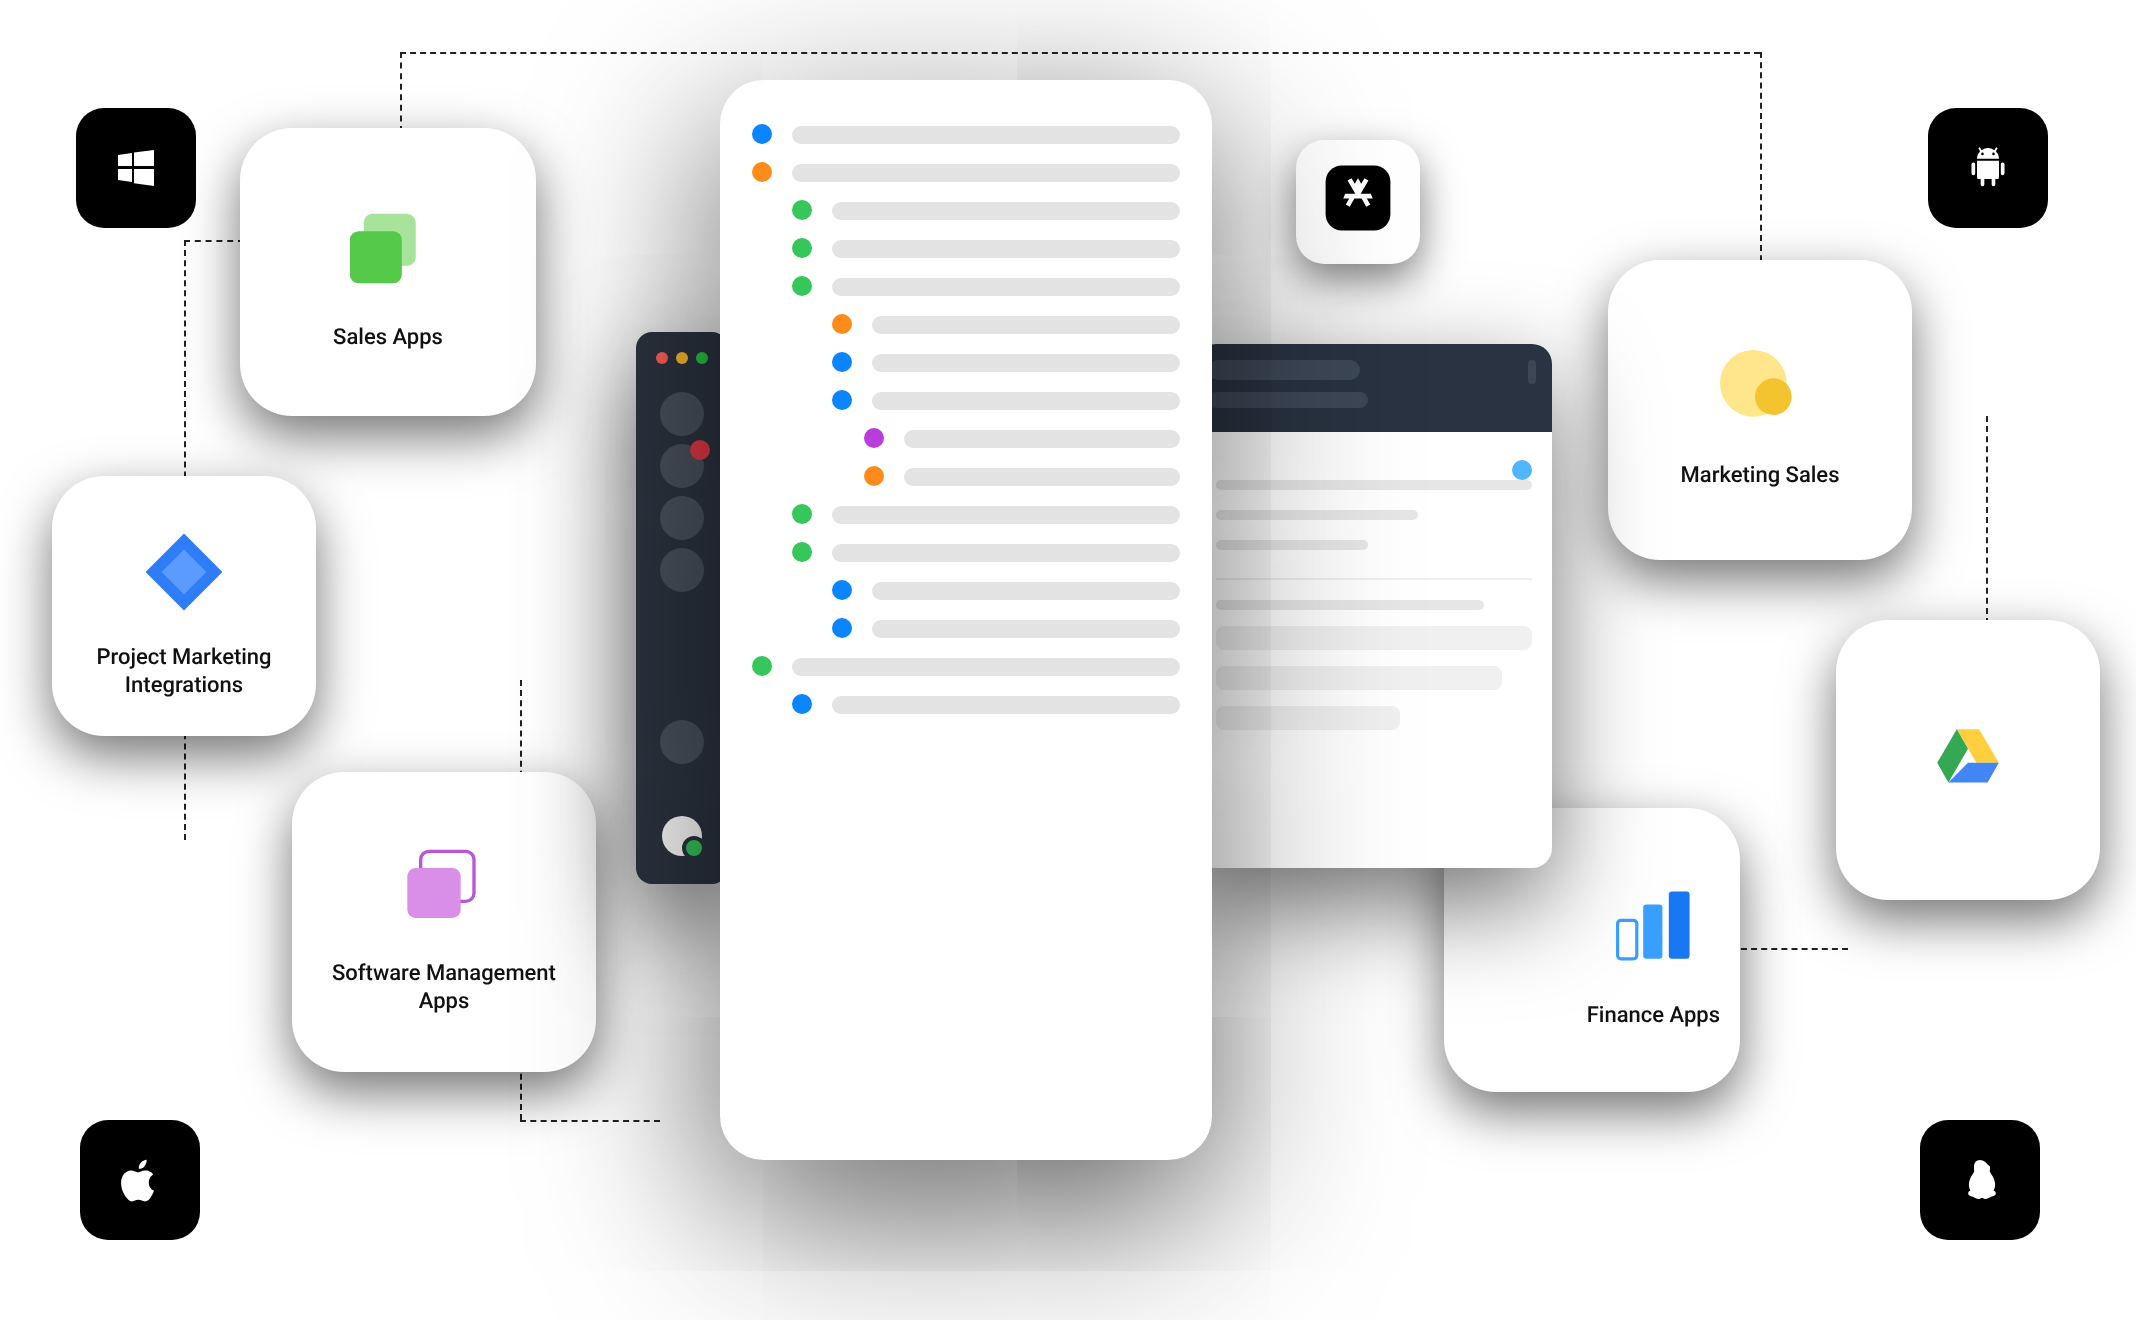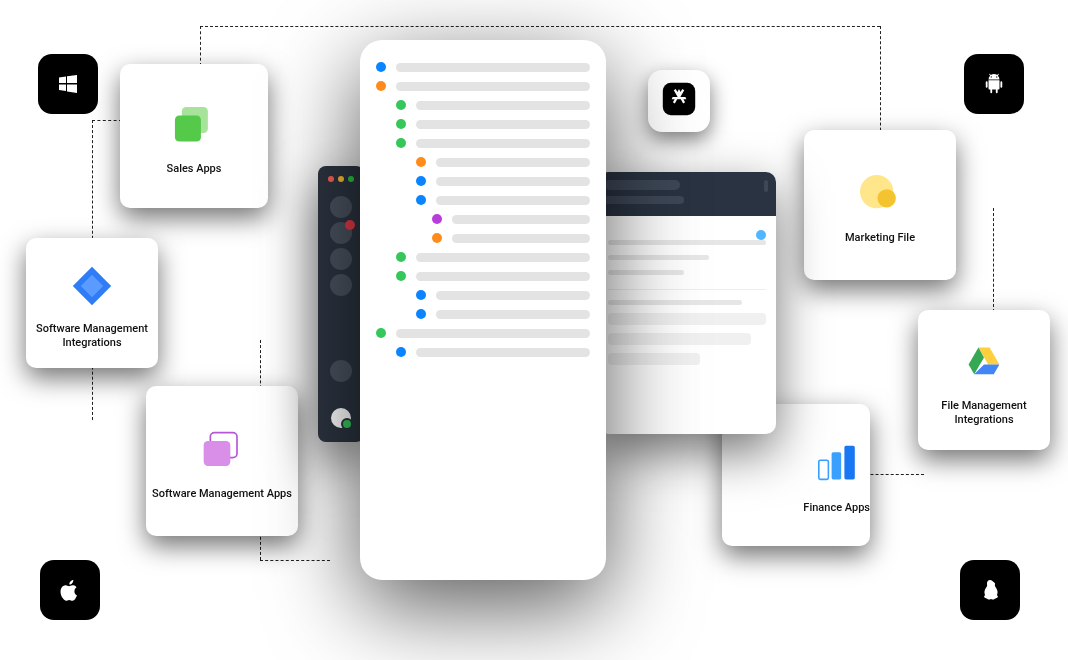--- a/index.html
+++ b/index.html
@@ -29,27 +29,28 @@
     border-radius: 14px;
     display: flex; align-items: center; justify-content: center;
   }
   .platform-badge .icon { width: 26px; height: 26px; display: flex; align-items: center; justify-content: center; }
   .platform-badge svg { fill: #fff; }
 
   
   .card {
     position: absolute;
     background: #fff;
-    border-radius: 10px;
+    border-radius: 26px;
     box-shadow: 0 10px 26px rgba(0,0,0,0.55);
     display: flex;
     flex-direction: column;
     align-items: center;
     justify-content: center;
     text-align: center;
+    padding: 10px;
   }
   .card .card-icon { width: 64px; height: 60px; display:flex; align-items:center; justify-content:center; }
   .card .card-label { font-size: 11px; color:#111; font-weight: 500; line-height:1.3; margin-top:6px; }
 
   
   .small-tile {
     position: absolute;
     width: 62px; height: 62px;
     background: #fff;
     border-radius: 14px;
@@ -189,41 +190,41 @@
     <div class="card-label">Sales Apps</div>
   </div>
 
   <div class="card" style="left:26px; top:238px; width:132px; height:130px;">
     <div class="card-icon">
       <svg viewBox="0 0 60 60" width="48" height="48">
           <path d="M30 6 L54 30 L30 54 L6 30 Z" fill="#2e7cf6"></path>
           <path d="M30 16 L44 30 L30 44 L16 30 Z" fill="#5b9bff"></path>
         </svg>
     </div>
-    <div class="card-label">Software Management Integrations</div>
+    <div class="card-label">Project Marketing Integrations</div>
   </div>
 
   <div class="card" style="left:146px; top:386px; width:152px; height:150px;">
     <div class="card-icon">
       <svg viewBox="0 0 60 60" width="56" height="50">
           <rect x="16" y="8" width="32" height="30" rx="5" fill="none" stroke="#b757d6" stroke-width="2"></rect>
           <rect x="8" y="18" width="32" height="30" rx="5" fill="#d98fe8"></rect>
         </svg>
     </div>
     <div class="card-label">Software Management Apps</div>
   </div>
 
   <div class="card" style="left:804px; top:130px; width:152px; height:150px;">
     <div class="card-icon">
       <svg viewBox="0 0 60 60" width="56" height="50">
           <circle cx="26" cy="26" r="20" fill="#ffe68a"></circle>
           <circle cx="38" cy="34" r="11" fill="#f4c330"></circle>
         </svg>
     </div>
-    <div class="card-label">Marketing File</div>
+    <div class="card-label">Marketing Sales</div>
   </div>
 
   <div class="card" style="left:722px; top:404px; width:148px; height:142px;align-items:flex-end;">
     <div class="card-icon">
       <svg viewBox="0 0 60 60" width="54" height="48">
           <rect x="6" y="24" width="12" height="24" rx="2" fill="none" stroke="#3aa0ff" stroke-width="2"></rect>
           <rect x="22" y="14" width="12" height="34" rx="2" fill="#3aa0ff"></rect>
           <rect x="38" y="6" width="13" height="42" rx="2" fill="#1877f2"></rect>
         </svg>
     </div>
@@ -231,21 +232,20 @@
   </div>
 
   <div class="card" style="left:918px; top:310px; width:132px; height:140px;">
     <div class="card-icon">
       <svg viewBox="0 0 60 60" width="46" height="42">
           <path d="M22 8h16l14 24H36z" fill="#ffcf3f"></path>
           <path d="M22 8L8 32l8 14 14-24z" fill="#34a853"></path>
           <path d="M16 46h28l8-14H30z" fill="#4285f4"></path>
         </svg>
     </div>
-    <div class="card-label">File Management Integrations</div>
   </div>
 
   <div class="sidebar">
     <div class="tl">
       <span class="tl-dot" style="background:#ff5f57"></span>
       <span class="tl-dot" style="background:#febc2e"></span>
       <span class="tl-dot" style="background:#28c840"></span>
     </div>
     <div class="side-item"></div>
     <div class="side-item side-badge"></div>

